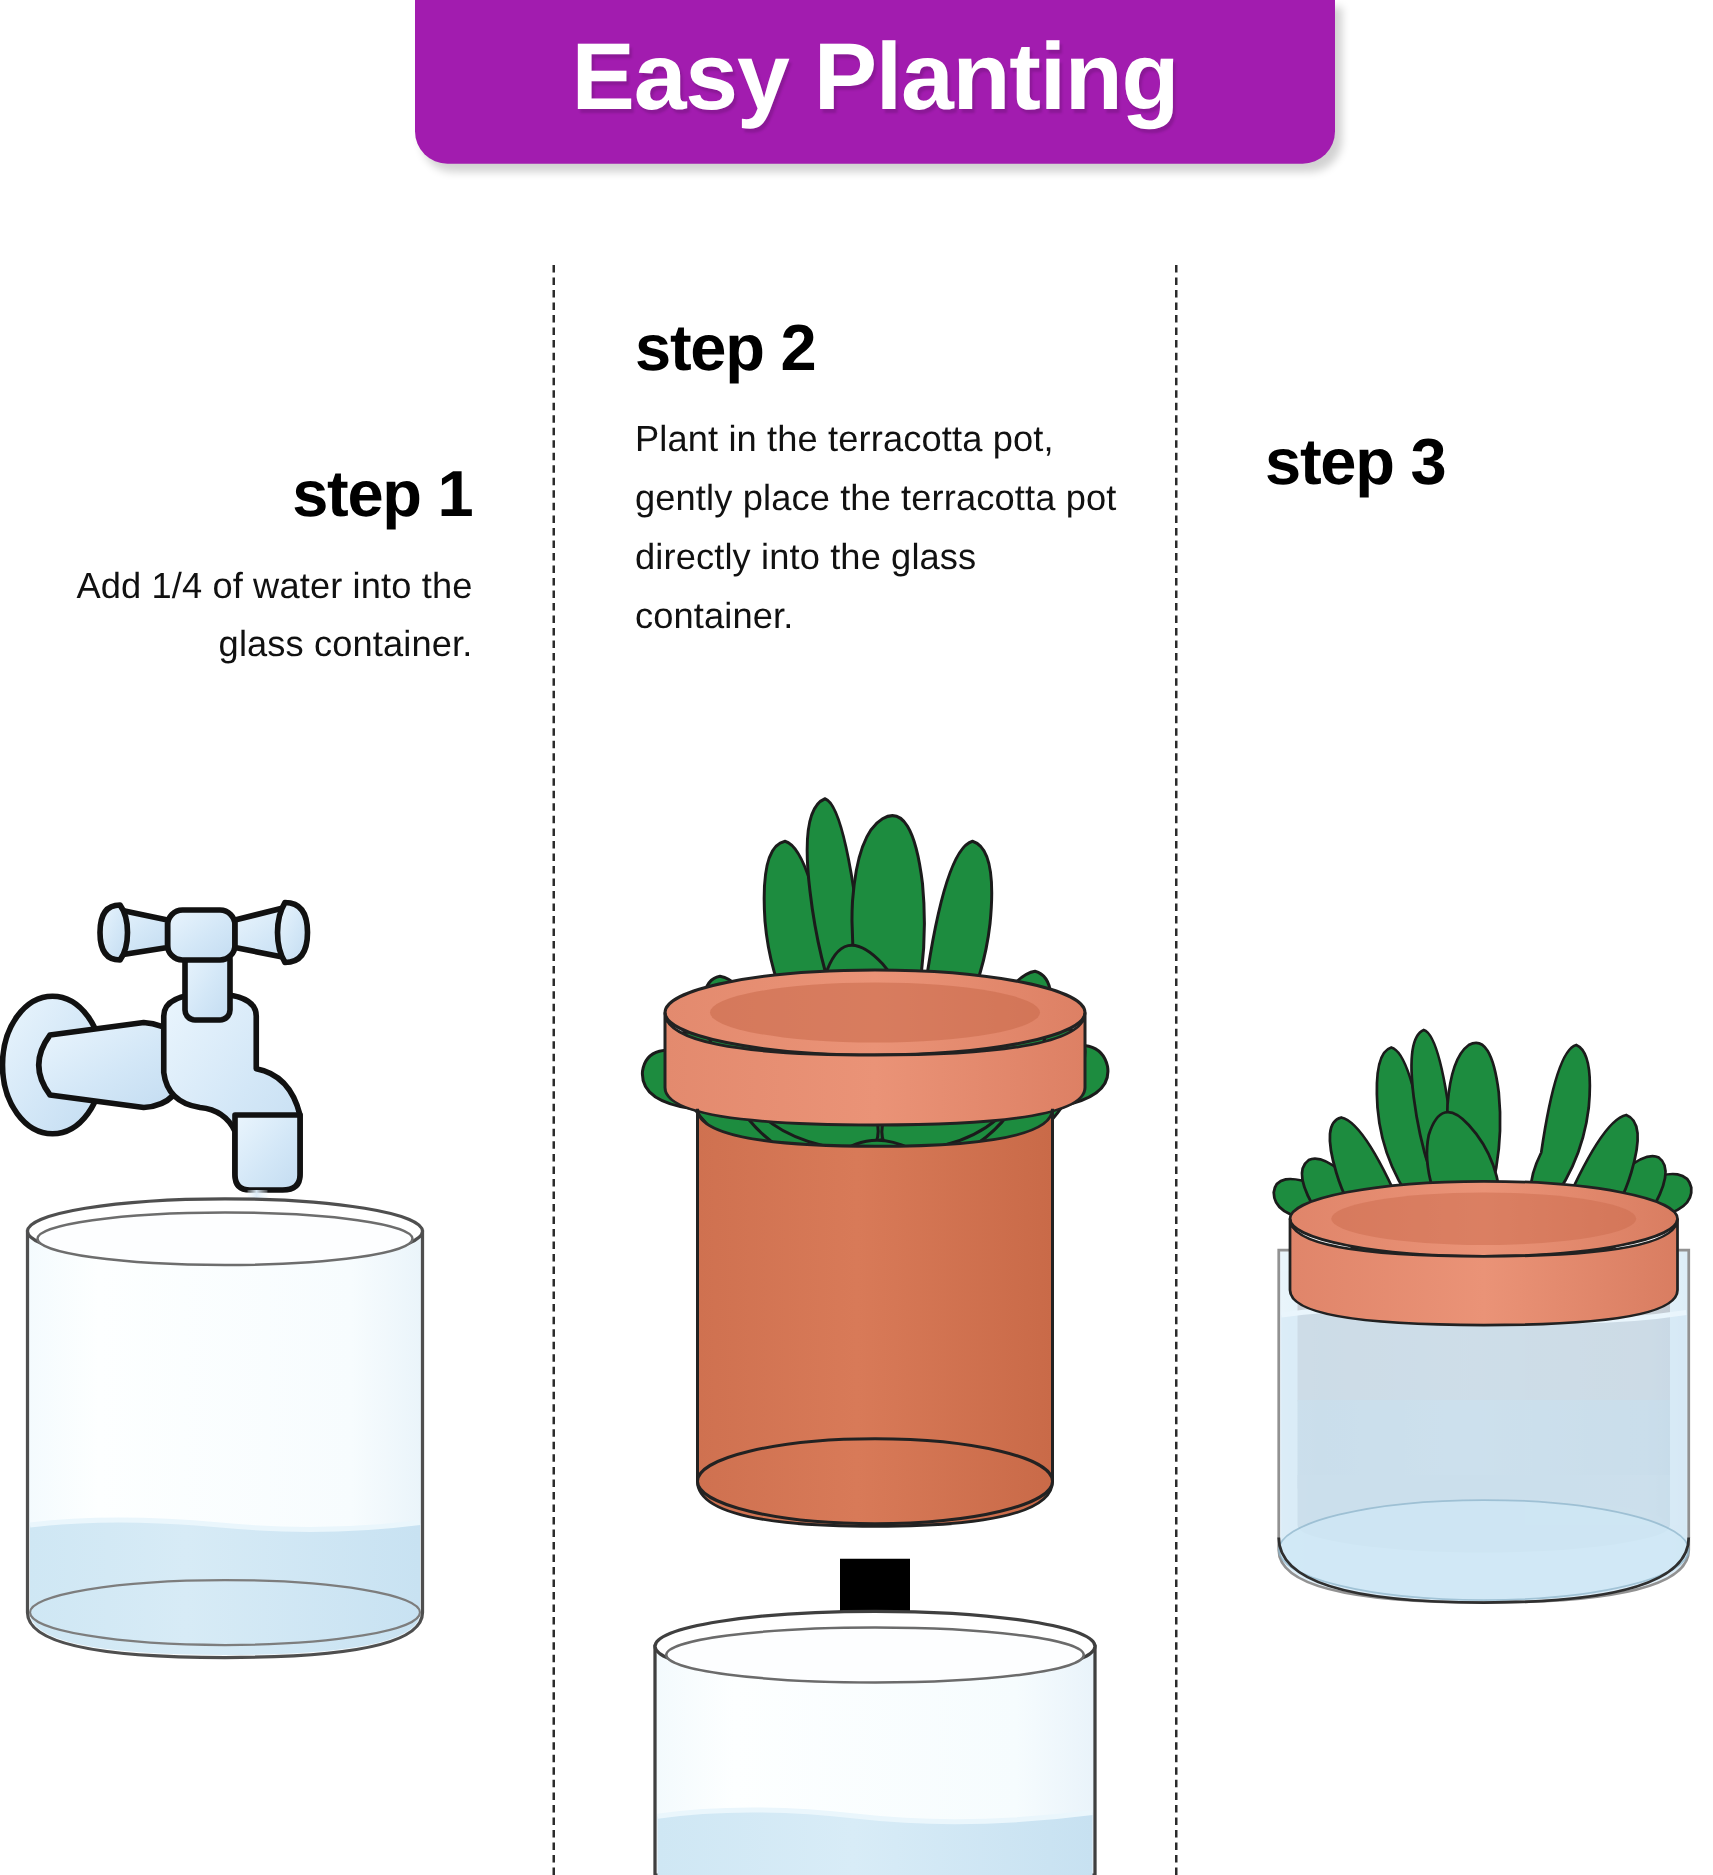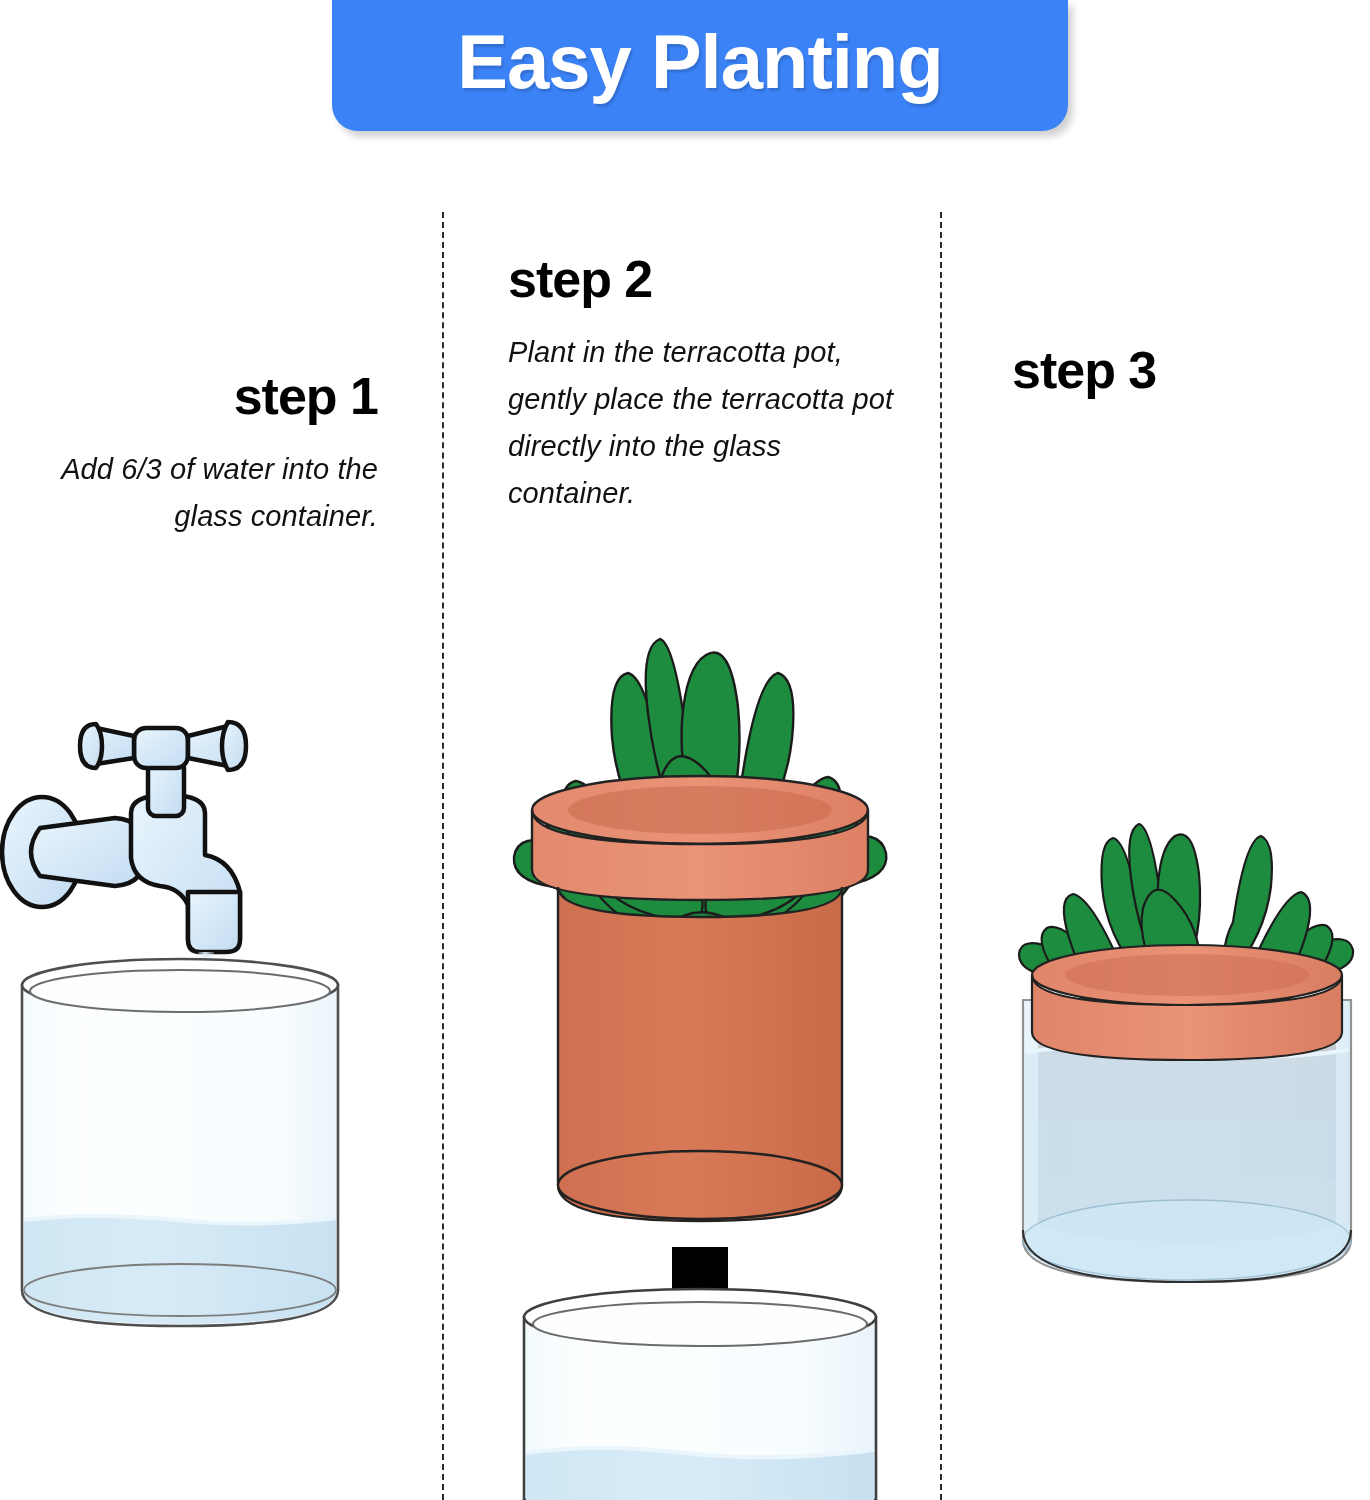--- a/index.html
+++ b/index.html
@@ -8,21 +8,21 @@
     background:#ffffff;
     font-family:"Liberation Sans", sans-serif;
     overflow:hidden;
     position:relative;
   }
   #page { position:absolute; inset:0; }
 
   
   .banner {
     position:absolute; left:332px; top:0; width:736px; height:131px;
-    background:#3b82f6;
+    background:#a21caf;
     border-radius:0 0 26px 26px;
     box-shadow:5px 6px 7px rgba(0,0,0,0.18);
     display:flex; align-items:center; justify-content:center;
   }
   .banner-title {
     color:#ffffff;
     font-size:76px;
     font-weight:bold;
     letter-spacing:-1px;
     line-height:1;
@@ -40,21 +40,21 @@
   .divider.d2 { left:940px; }
 
   
   .step { position:absolute; }
   .step-title {
     font-size:52px; font-weight:bold; color:#000;
     line-height:1; letter-spacing:-1px;
     margin:0 0 24px 0;
   }
   .step-body {
-    font-size:29px; font-style:italic; color:#111;
+    font-size:29px; color:#111;
     line-height:1.62; margin:0;
     letter-spacing:0.1px;
   }
   .s1 { left:8px;   top:370px; width:370px;text-align:right; }
   .s2 { left:508px; top:210px; width:390px;margin-top:43px; }
   .s3 { left:1012px;top:344px; width:358px; }
 
   
   .art { position:absolute; }
   .art svg { display:block; }
@@ -69,21 +69,21 @@
 
   <div class="banner">
     <div class="banner-title">Easy Planting</div>
   </div>
 
   <div class="divider d1"></div>
   <div class="divider d2"></div>
 
   <div class="step s1">
     <p class="step-title">step 1</p>
-    <p class="step-body">Add 6/3 of water into the glass container.</p>
+    <p class="step-body">Add 1/4 of water into the glass container.</p>
   </div>
 
   <div class="step s2">
     <p class="step-title">step 2</p>
     <p class="step-body">Plant in the terracotta pot, gently place the terracotta pot directly into the glass container.</p>
   </div>
 
   <div class="step s3">
     <p class="step-title">step 3</p>
   </div>

